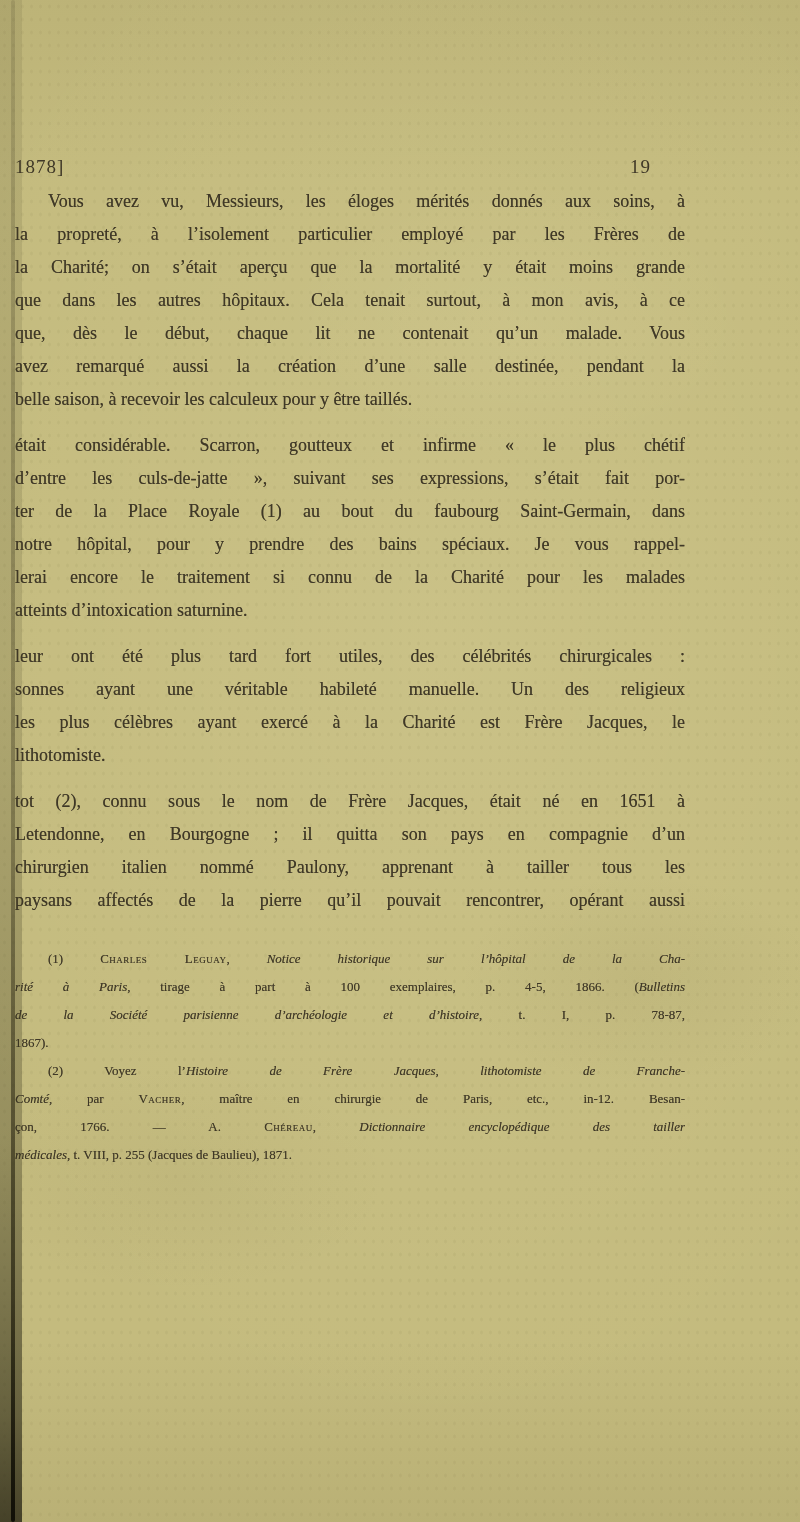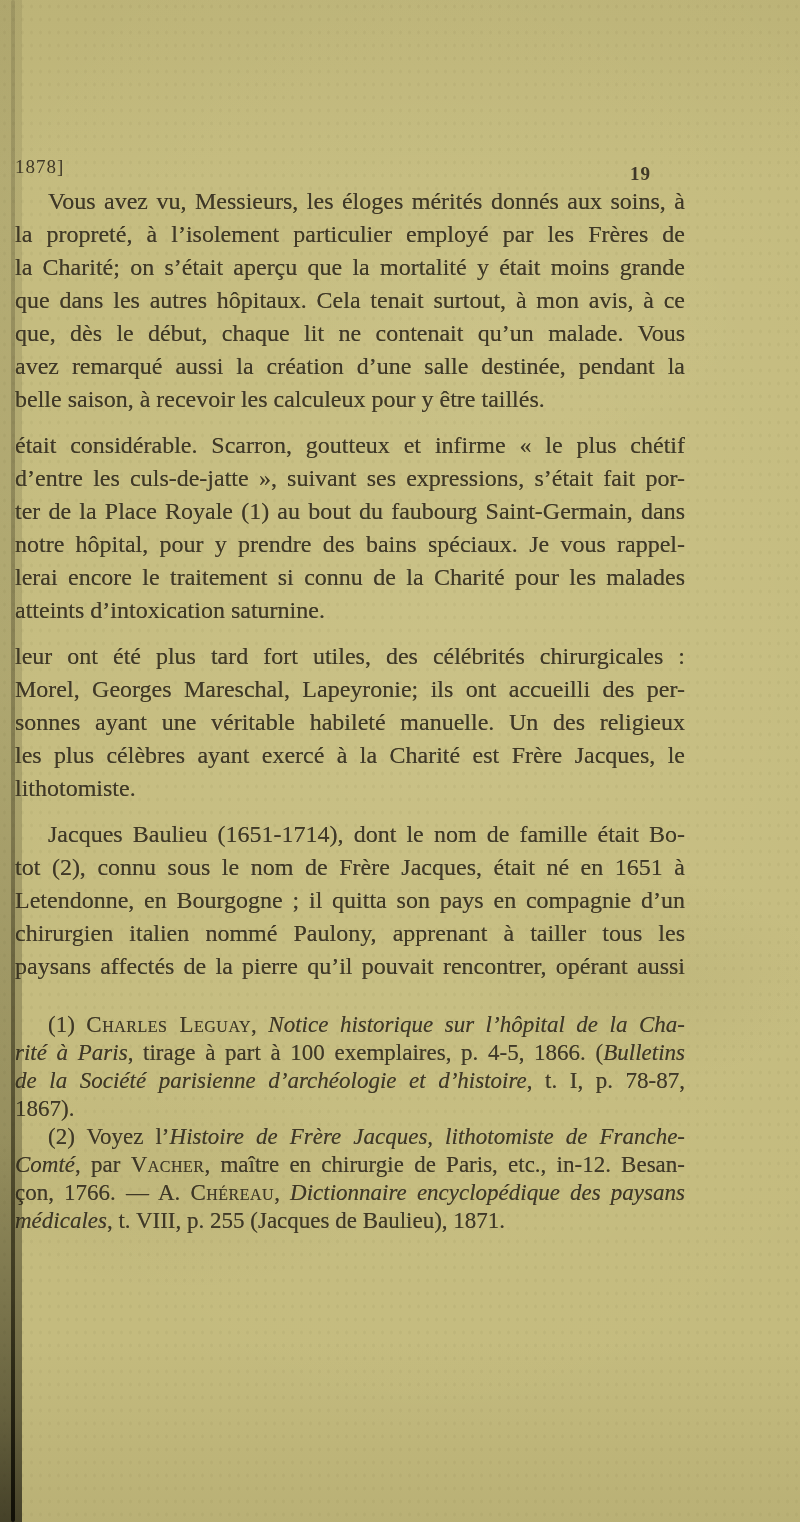--- a/index.html
+++ b/index.html
@@ -52,35 +52,35 @@
     left: 15px; top: 150px; width: 670px;
   }
   .running-head {
     position: relative;
     height: 33px;
     font-size: 19px;
     line-height: 33px;
   }
   .rh-left  { position: absolute; left: 0; top: 0; letter-spacing: 1px; }
   .rh-title { position: absolute; left: 50%; top: 0; transform: translateX(-50%); letter-spacing: 1px; white-space: nowrap; }
-  .rh-page  { position: absolute; right: 0; top: 7px; padding-right: 34px; letter-spacing: 1px; font-weight: bold; }
+  .rh-page  { position: absolute; right: 0; top: 0; padding-right: 34px; letter-spacing: 1px; }
   .paragraph { margin-top: 13px; }
   .paragraph.p-first { margin-top: 2px; }
   .paragraph .line {
-    font-size: 24px;
+    font-size: 18px;
     line-height: 33px;
     text-align: justify;
     text-align-last: justify;
     white-space: nowrap;
     overflow: hidden;
     text-shadow: 0 0 0.6px rgba(63,56,39,0.65);
   }
   .footnotes { margin-top: 28px; }
   .footnote .line {
-    font-size: 23px;
+    font-size: 13px;
     line-height: 28px;
     text-align: justify;
     text-align-last: justify;
     white-space: nowrap;
     overflow: hidden;
     text-shadow: 0 0 0.5px rgba(63,56,39,0.6);
   }
   .line.indent { padding-left: 33px; }
   .line.short  { text-align-last: left; }
   .it { font-style: italic; }
@@ -113,45 +113,43 @@
         <div class="line"><span>était considérable. Scarron, goutteux et infirme « le plus chétif</span></div>
         <div class="line"><span>d’entre les culs-de-jatte », suivant ses expressions, s’était fait por-</span></div>
         <div class="line"><span>ter de la Place Royale (1) au bout du faubourg Saint-Germain, dans</span></div>
         <div class="line"><span>notre hôpital, pour y prendre des bains spéciaux. Je vous rappel-</span></div>
         <div class="line"><span>lerai encore le traitement si connu de la Charité pour les malades</span></div>
         <div class="line short"><span>atteints d’intoxication saturnine.</span></div>
       </div>
 
     <div class="paragraph">
         <div class="line"><span>leur ont été plus tard fort utiles, des célébrités chirurgicales :</span></div>
-        <div class="line"><span>Morel, Georges Mareschal, Lapeyronie; ils ont accueilli des per-</span></div>
         <div class="line"><span>sonnes ayant une véritable habileté manuelle. Un des religieux</span></div>
         <div class="line"><span>les plus célèbres ayant exercé à la Charité est Frère Jacques, le</span></div>
         <div class="line short"><span>lithotomiste.</span></div>
       </div>
 
     <div class="paragraph">
-        <div class="line indent"><span>Jacques Baulieu (1651-1714), dont le nom de famille était Bo-</span></div>
         <div class="line"><span>tot (2), connu sous le nom de Frère Jacques, était né en 1651 à</span></div>
         <div class="line"><span>Letendonne, en Bourgogne ; il quitta son pays en compagnie d’un</span></div>
         <div class="line"><span>chirurgien italien nommé Paulony, apprenant à tailler tous les</span></div>
         <div class="line"><span>paysans affectés de la pierre qu’il pouvait rencontrer, opérant aussi</span></div>
       </div>
 
     <div class="footnotes">
       <div class="footnote">
           <div class="line indent"><span>(1) </span><span class="sc">Charles Leguay</span><span>, </span><span class="it">Notice historique sur l’hôpital de la Cha-</span></div>
           <div class="line"><span class="it">rité à Paris</span><span>, tirage à part à 100 exemplaires, p. 4-5, 1866. (</span><span class="it">Bulletins</span></div>
           <div class="line"><span class="it">de la Société parisienne d’archéologie et d’histoire</span><span>, t. I, p. 78-87,</span></div>
           <div class="line short"><span>1867).</span></div>
         </div>
       <div class="footnote">
           <div class="line indent"><span>(2) Voyez l’</span><span class="it">Histoire de Frère Jacques, lithotomiste de Franche-</span></div>
           <div class="line"><span class="it">Comté</span><span>, par </span><span class="sc">Vacher</span><span>, maître en chirurgie de Paris, etc., in-12. Besan-</span></div>
-          <div class="line"><span>çon, 1766. — A. </span><span class="sc">Chéreau</span><span>, </span><span class="it">Dictionnaire encyclopédique des paysans</span></div>
+          <div class="line"><span>çon, 1766. — A. </span><span class="sc">Chéreau</span><span>, </span><span class="it">Dictionnaire encyclopédique des tailler</span></div>
           <div class="line short"><span class="it">médicales</span><span>, t. VIII, p. 255 (Jacques de Baulieu), 1871.</span></div>
         </div>
     </div>
 
   </div>
 
   <div class="gutter-shadow"></div>
   <div class="gutter-line"></div>
 </div>
 

